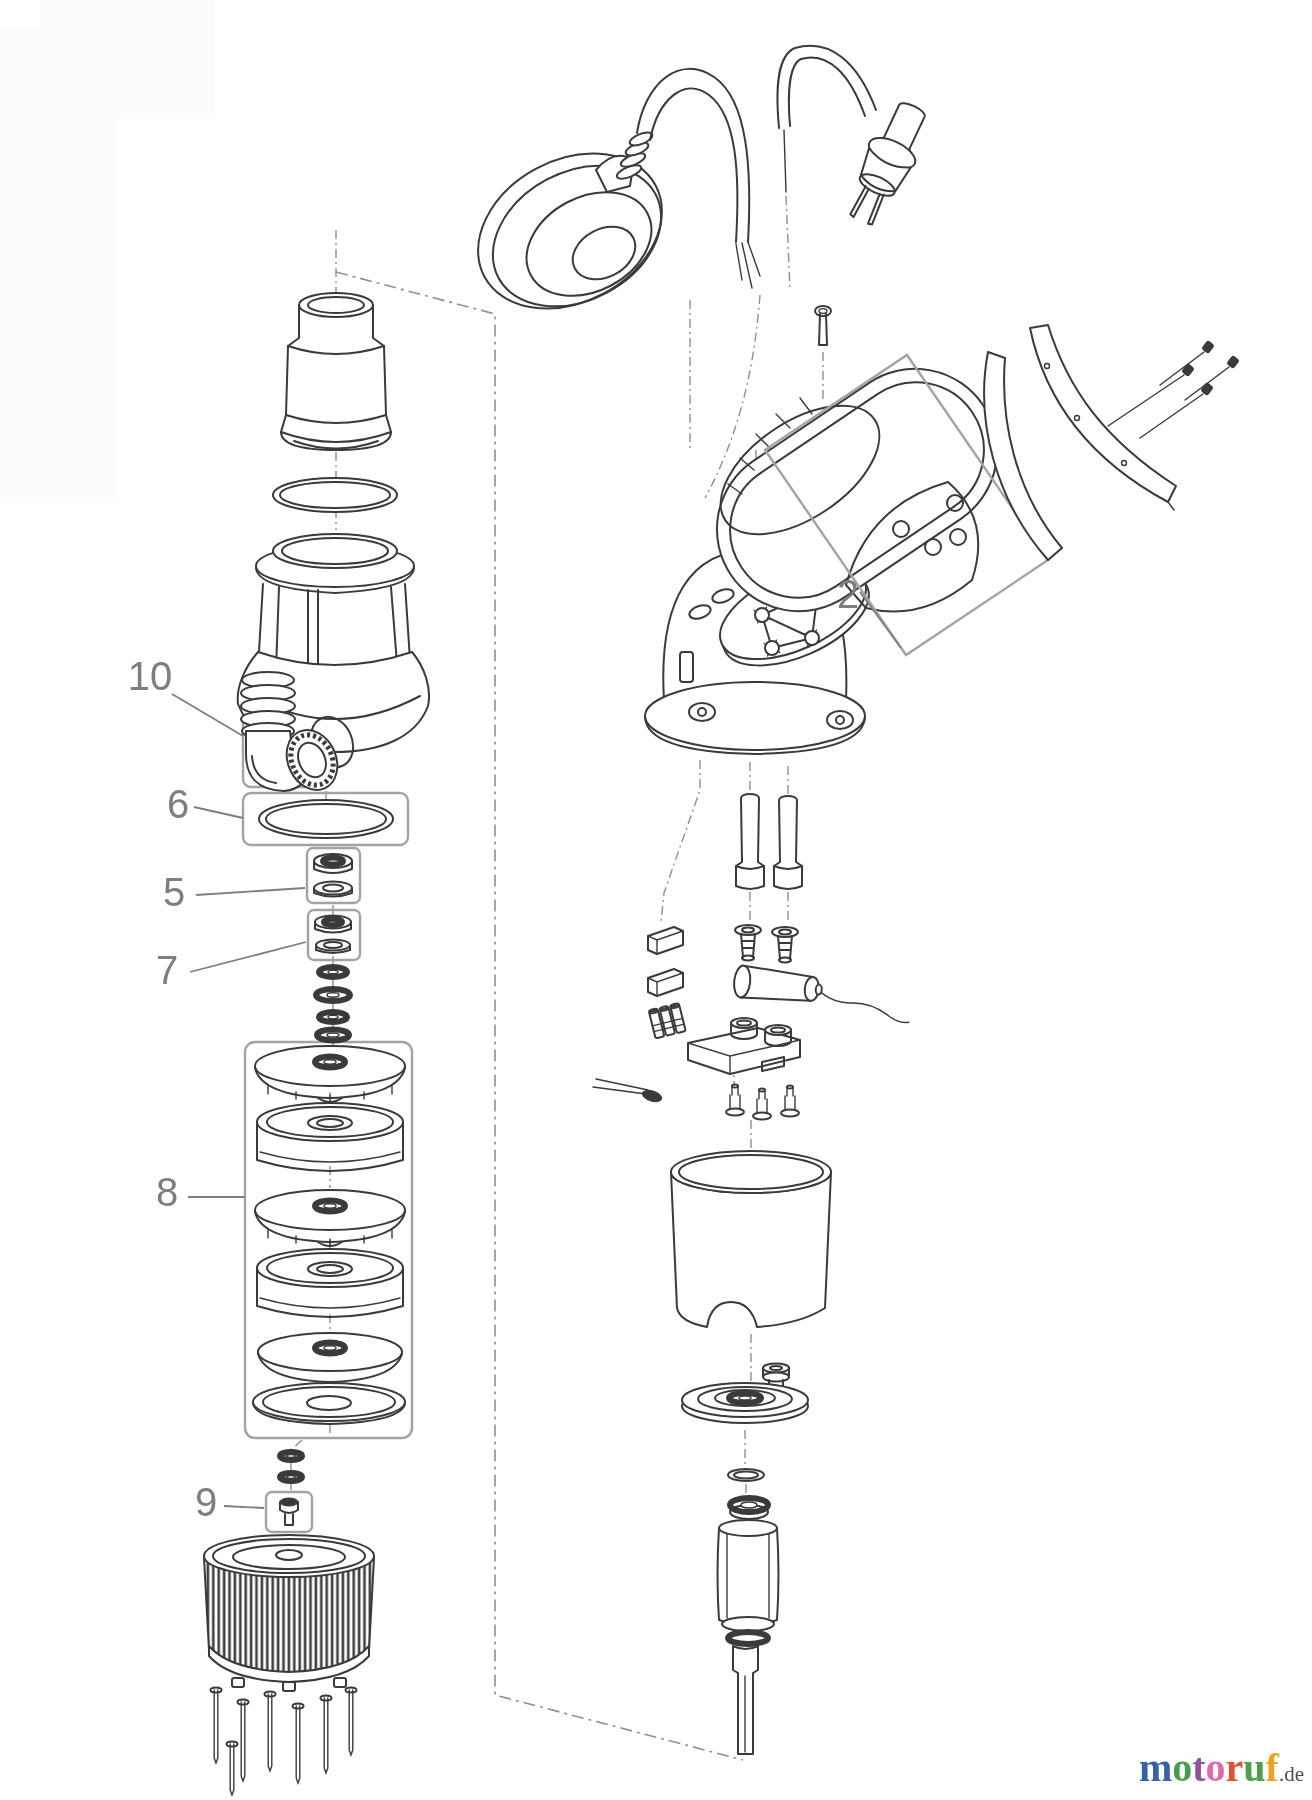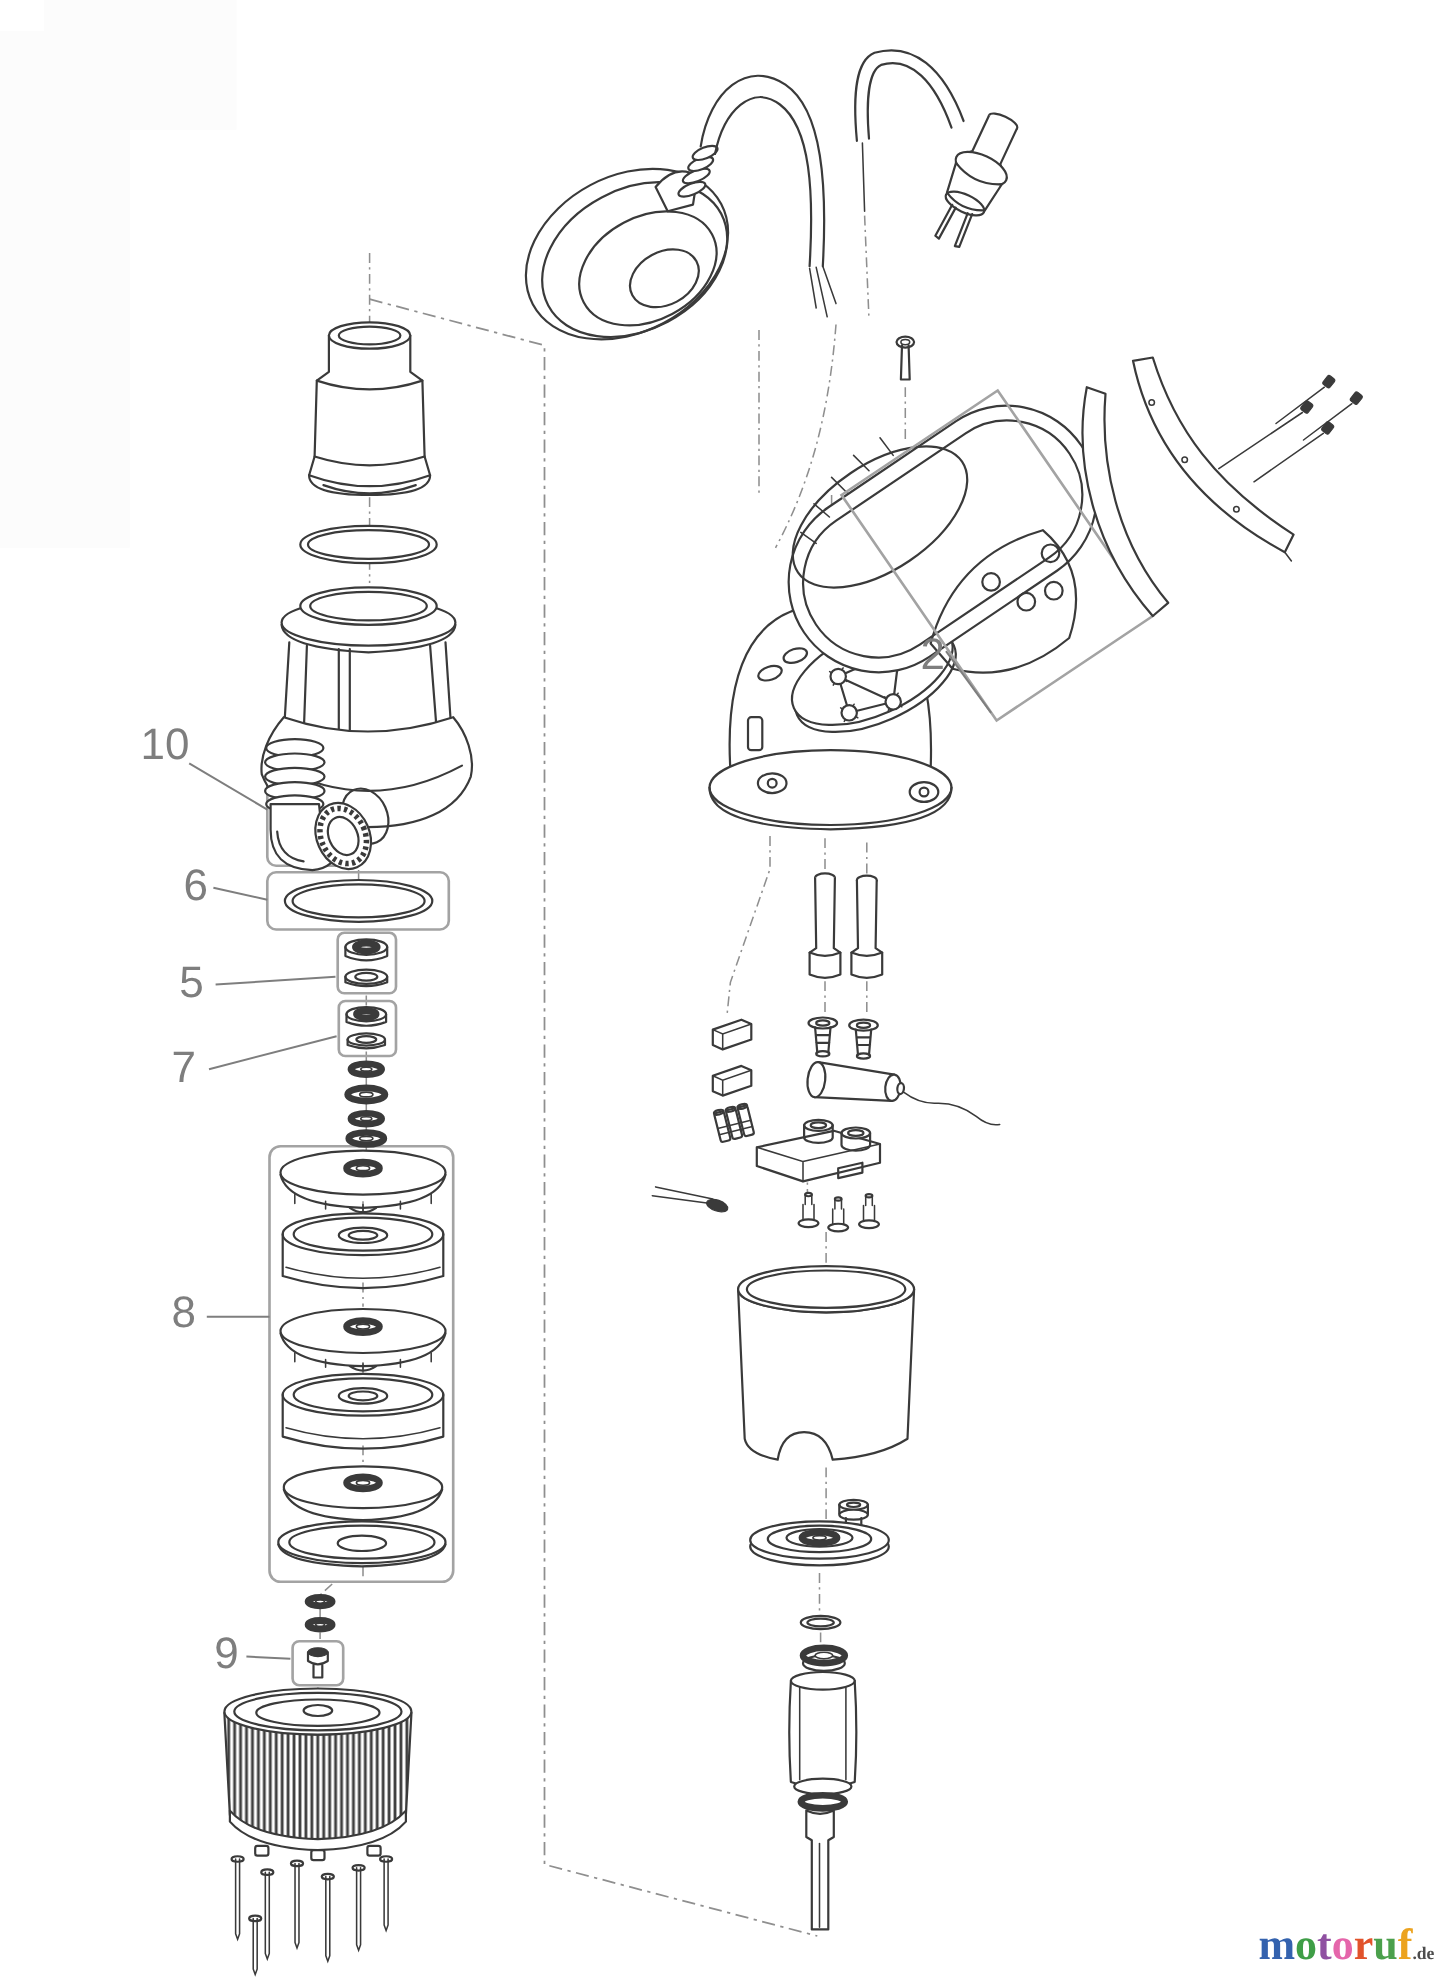--- a/index.html
+++ b/index.html
@@ -14,21 +14,21 @@
   .hole{fill:#ffffff;stroke:var(--line);stroke-width:1.5;}
   .dash{fill:none;stroke:var(--muted);stroke-width:1.6;stroke-dasharray:12 5 3 5;}
   .cdash{fill:none;stroke:var(--muted);stroke-width:1.4;stroke-dasharray:9 4 2 4;}
   .box{fill:none;stroke:var(--box);stroke-width:2.4;}
   .leader{fill:none;stroke:var(--label);stroke-width:1.8;}
   .callout{fill:var(--label);font-family:"Liberation Sans",sans-serif;font-size:40px;}
   .knurl{fill:none;stroke:var(--line);stroke-width:5;stroke-dasharray:3 3;}
   .smudge{fill:#fcfcfc;}
   .logo{position:absolute;top:1748px;right:8px;font-family:"Liberation Serif",serif;
         font-weight:bold;font-size:40px;line-height:40px;white-space:nowrap;}
-  .logo-suffix{font-size:16px;font-weight:bold;}
+  .logo-suffix{font-size:21px;font-weight:normal;}
 </style>
 </head>
 <body>
 
 <svg width="1312" height="1800" viewBox="0 0 1312 1800">
   <defs>
     <pattern id="finpat" width="5.4" height="10" patternUnits="userSpaceOnUse">
       <rect x="1.4" width="2.6" height="10" fill="#3f3f3f"></rect>
     </pattern>
   </defs>

